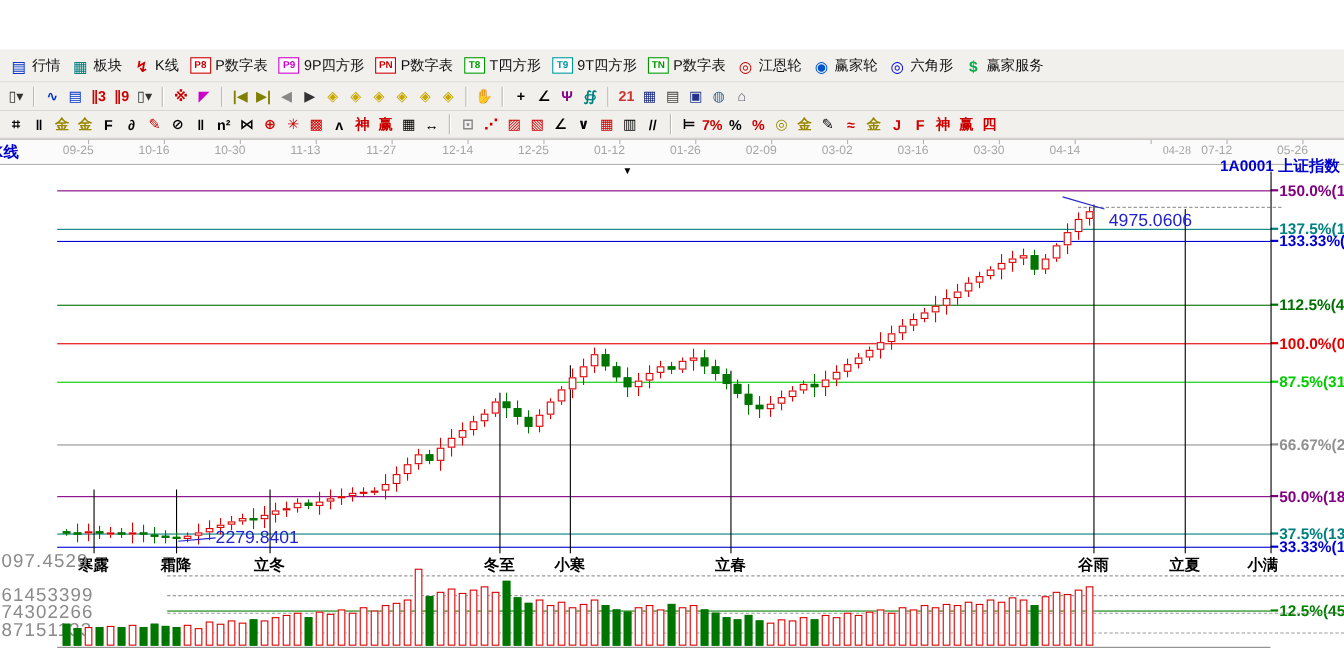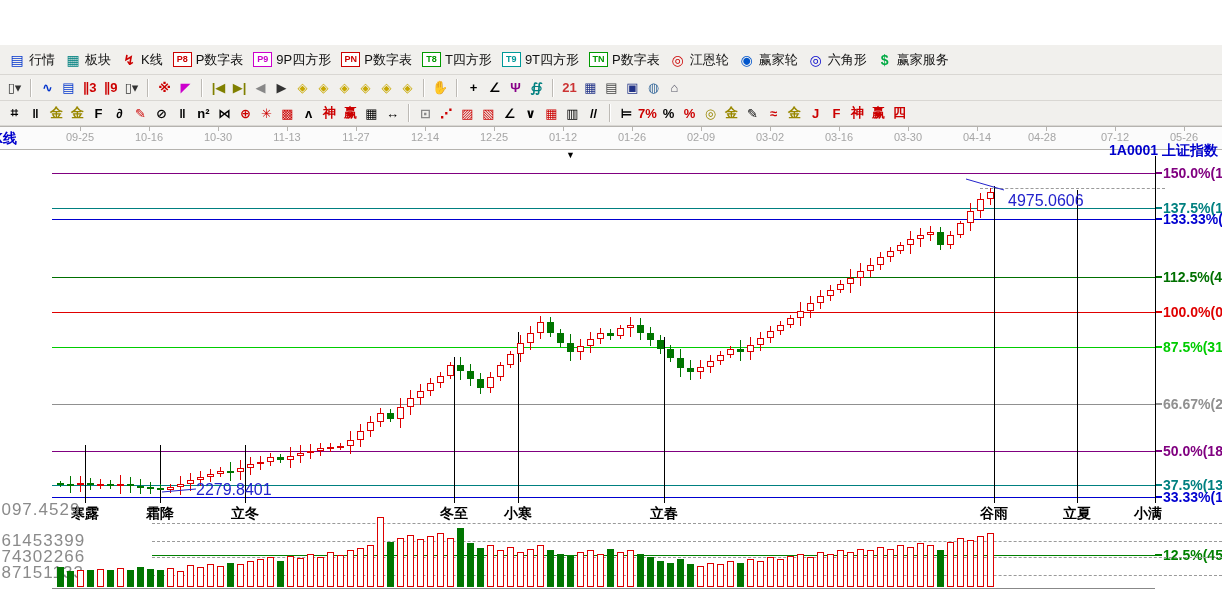--- a/index.html
+++ b/index.html
@@ -26,21 +26,21 @@
   .tbtn .g{display:inline-block;min-width:16px;text-align:center;font-size:14px;line-height:16px;font-weight:bold;}
   .tbtn .badge{display:inline-block;width:17px;height:13px;font-size:9px;line-height:13px;text-align:center;
     font-weight:bold;background:#fff;}
   .tbtn .lbl{font-size:13px;color:#111;}
   .ic{display:inline-flex;align-items:center;justify-content:center;min-width:21px;height:20px;
     font-size:13px;font-weight:bold;cursor:default;}
   .sep{width:0;height:18px;border-left:1px solid #bdbab5;border-right:1px solid #fff;margin:0 5px;}
   
   #daterow{position:absolute;left:0;top:126px;width:1222px;height:22px;background:#fbfbfb;
     border-top:1px solid #b5b3af;border-bottom:1px solid #b5b3af;overflow:visible;z-index:5;}
-  .dlabel{position:absolute;top:4px;width:46px;margin-left:-23px;text-align:center;
+  .dlabel{position:absolute;top:4px;width:46px;margin-left:-23px;
     font-size:11px;color:#a5a5a5;}
   .dtick{position:absolute;top:0;width:1px;height:4px;background:#b5b3af;}
   #panelabel{position:absolute;left:-7px;top:3px;color:#0000cc;font-weight:bold;font-size:14px;}
   #symlabel{position:absolute;right:4px;top:15px;color:#0000cc;font-weight:bold;font-size:14px;
     background:transparent;white-space:nowrap;}
   
   #chart{position:absolute;left:0;top:148px;width:1222px;height:442px;background:#fff;}
   .hline{position:absolute;height:0;border-top:1px solid;}
   .hdash{position:absolute;height:0;border-top:1px dashed #9a9a9a;}
   .vline{position:absolute;width:1px;background:#000;}
@@ -221,21 +221,21 @@
       <div class="dlabel" style="left: 701px;">02-09</div>
       <div class="dtick" style="left: 770px;"></div>
       <div class="dlabel" style="left: 770px;">03-02</div>
       <div class="dtick" style="left: 839px;"></div>
       <div class="dlabel" style="left: 839px;">03-16</div>
       <div class="dtick" style="left: 908px;"></div>
       <div class="dlabel" style="left: 908px;">03-30</div>
       <div class="dtick" style="left: 977px;"></div>
       <div class="dlabel" style="left: 977px;">04-14</div>
       <div class="dtick" style="left: 1046px;"></div>
-      <div class="dlabel" style="left: 1042px;">04-28</div>
+      <div class="dlabel" style="left: 1080px; font-family: Liberation Serif, serif;">04-28</div>
       <div class="dtick" style="left: 1115px;"></div>
       <div class="dlabel" style="left: 1115px;">07-12</div>
       <div class="dtick" style="left: 1184px;"></div>
       <div class="dlabel" style="left: 1184px;">05-26</div>
     </div>
   <div id="chart">
       <div class="hline" style="left: 52px; width: 1103px; top: 25px; border-color: rgb(128, 0, 128);"></div>
       <div class="lvl-tick" style="left: 1155px; top: 24px; border-color: rgb(128, 0, 128);"></div>
       <div class="lvl-label" style="left: 1163px; top: 17px; color: rgb(128, 0, 128);">150.0%(180)</div>
       <div class="hline" style="left: 52px; width: 1103px; top: 60px; border-color: rgb(0, 128, 128);"></div>

